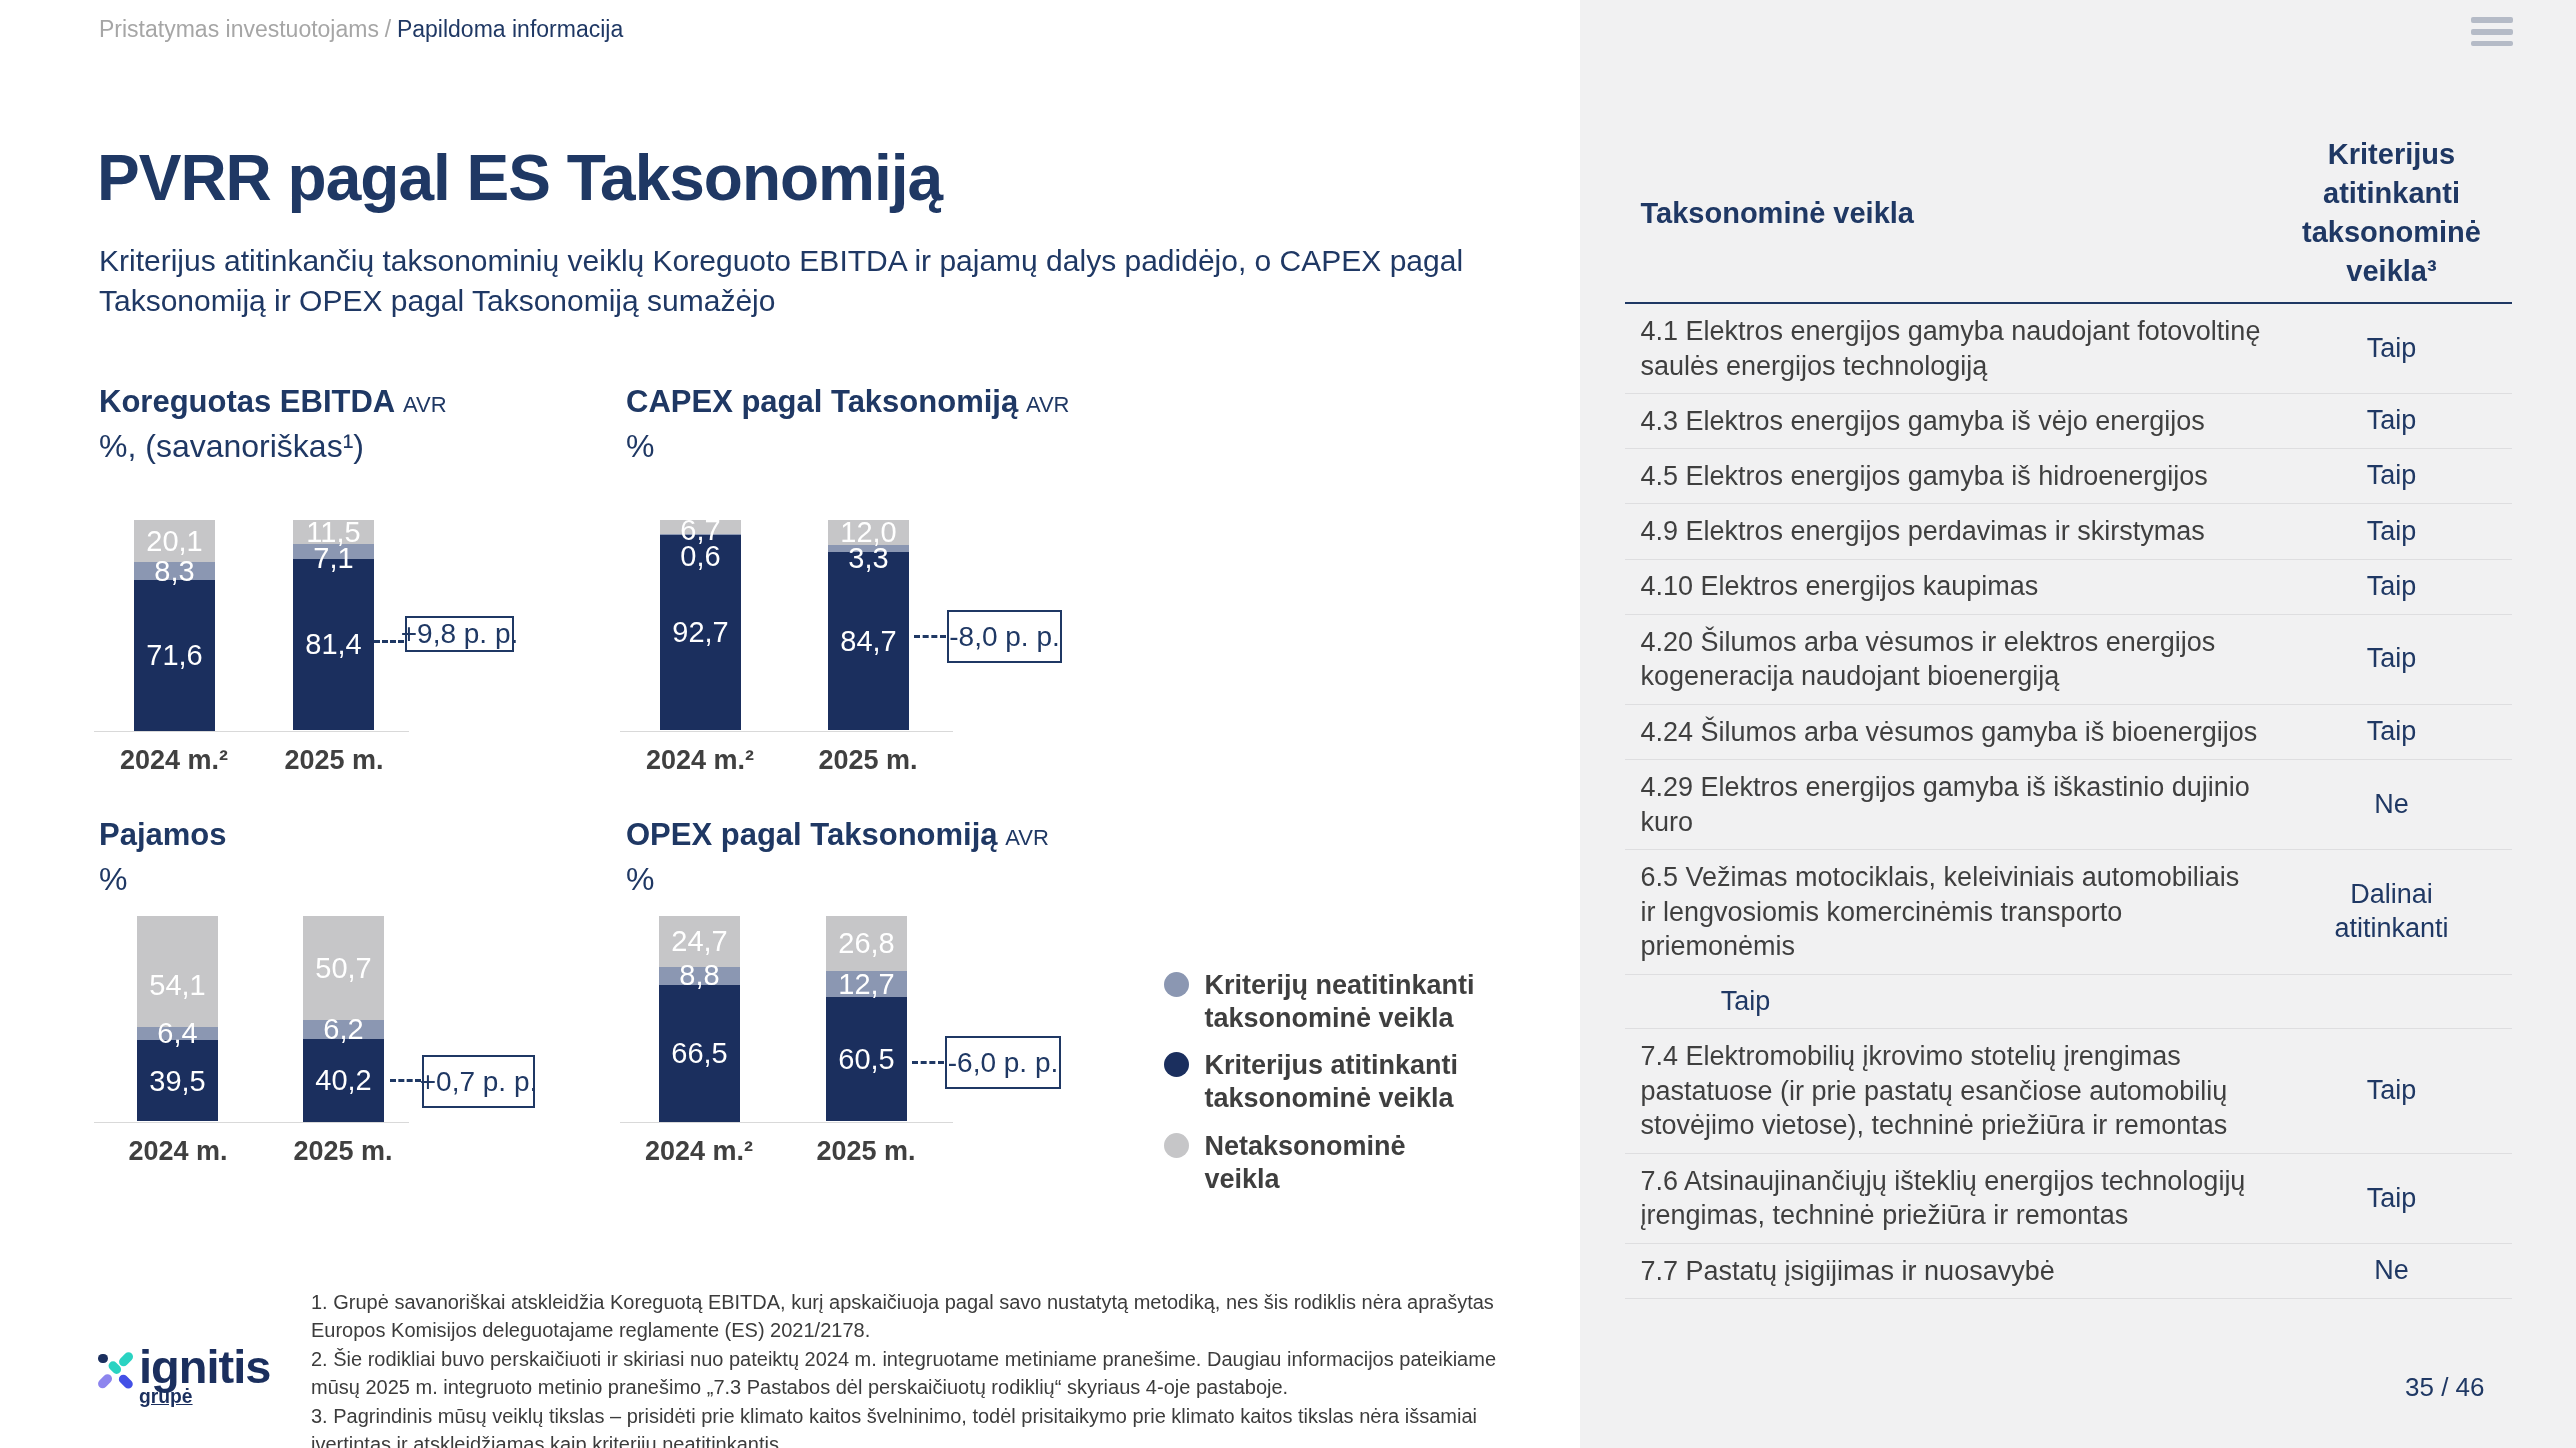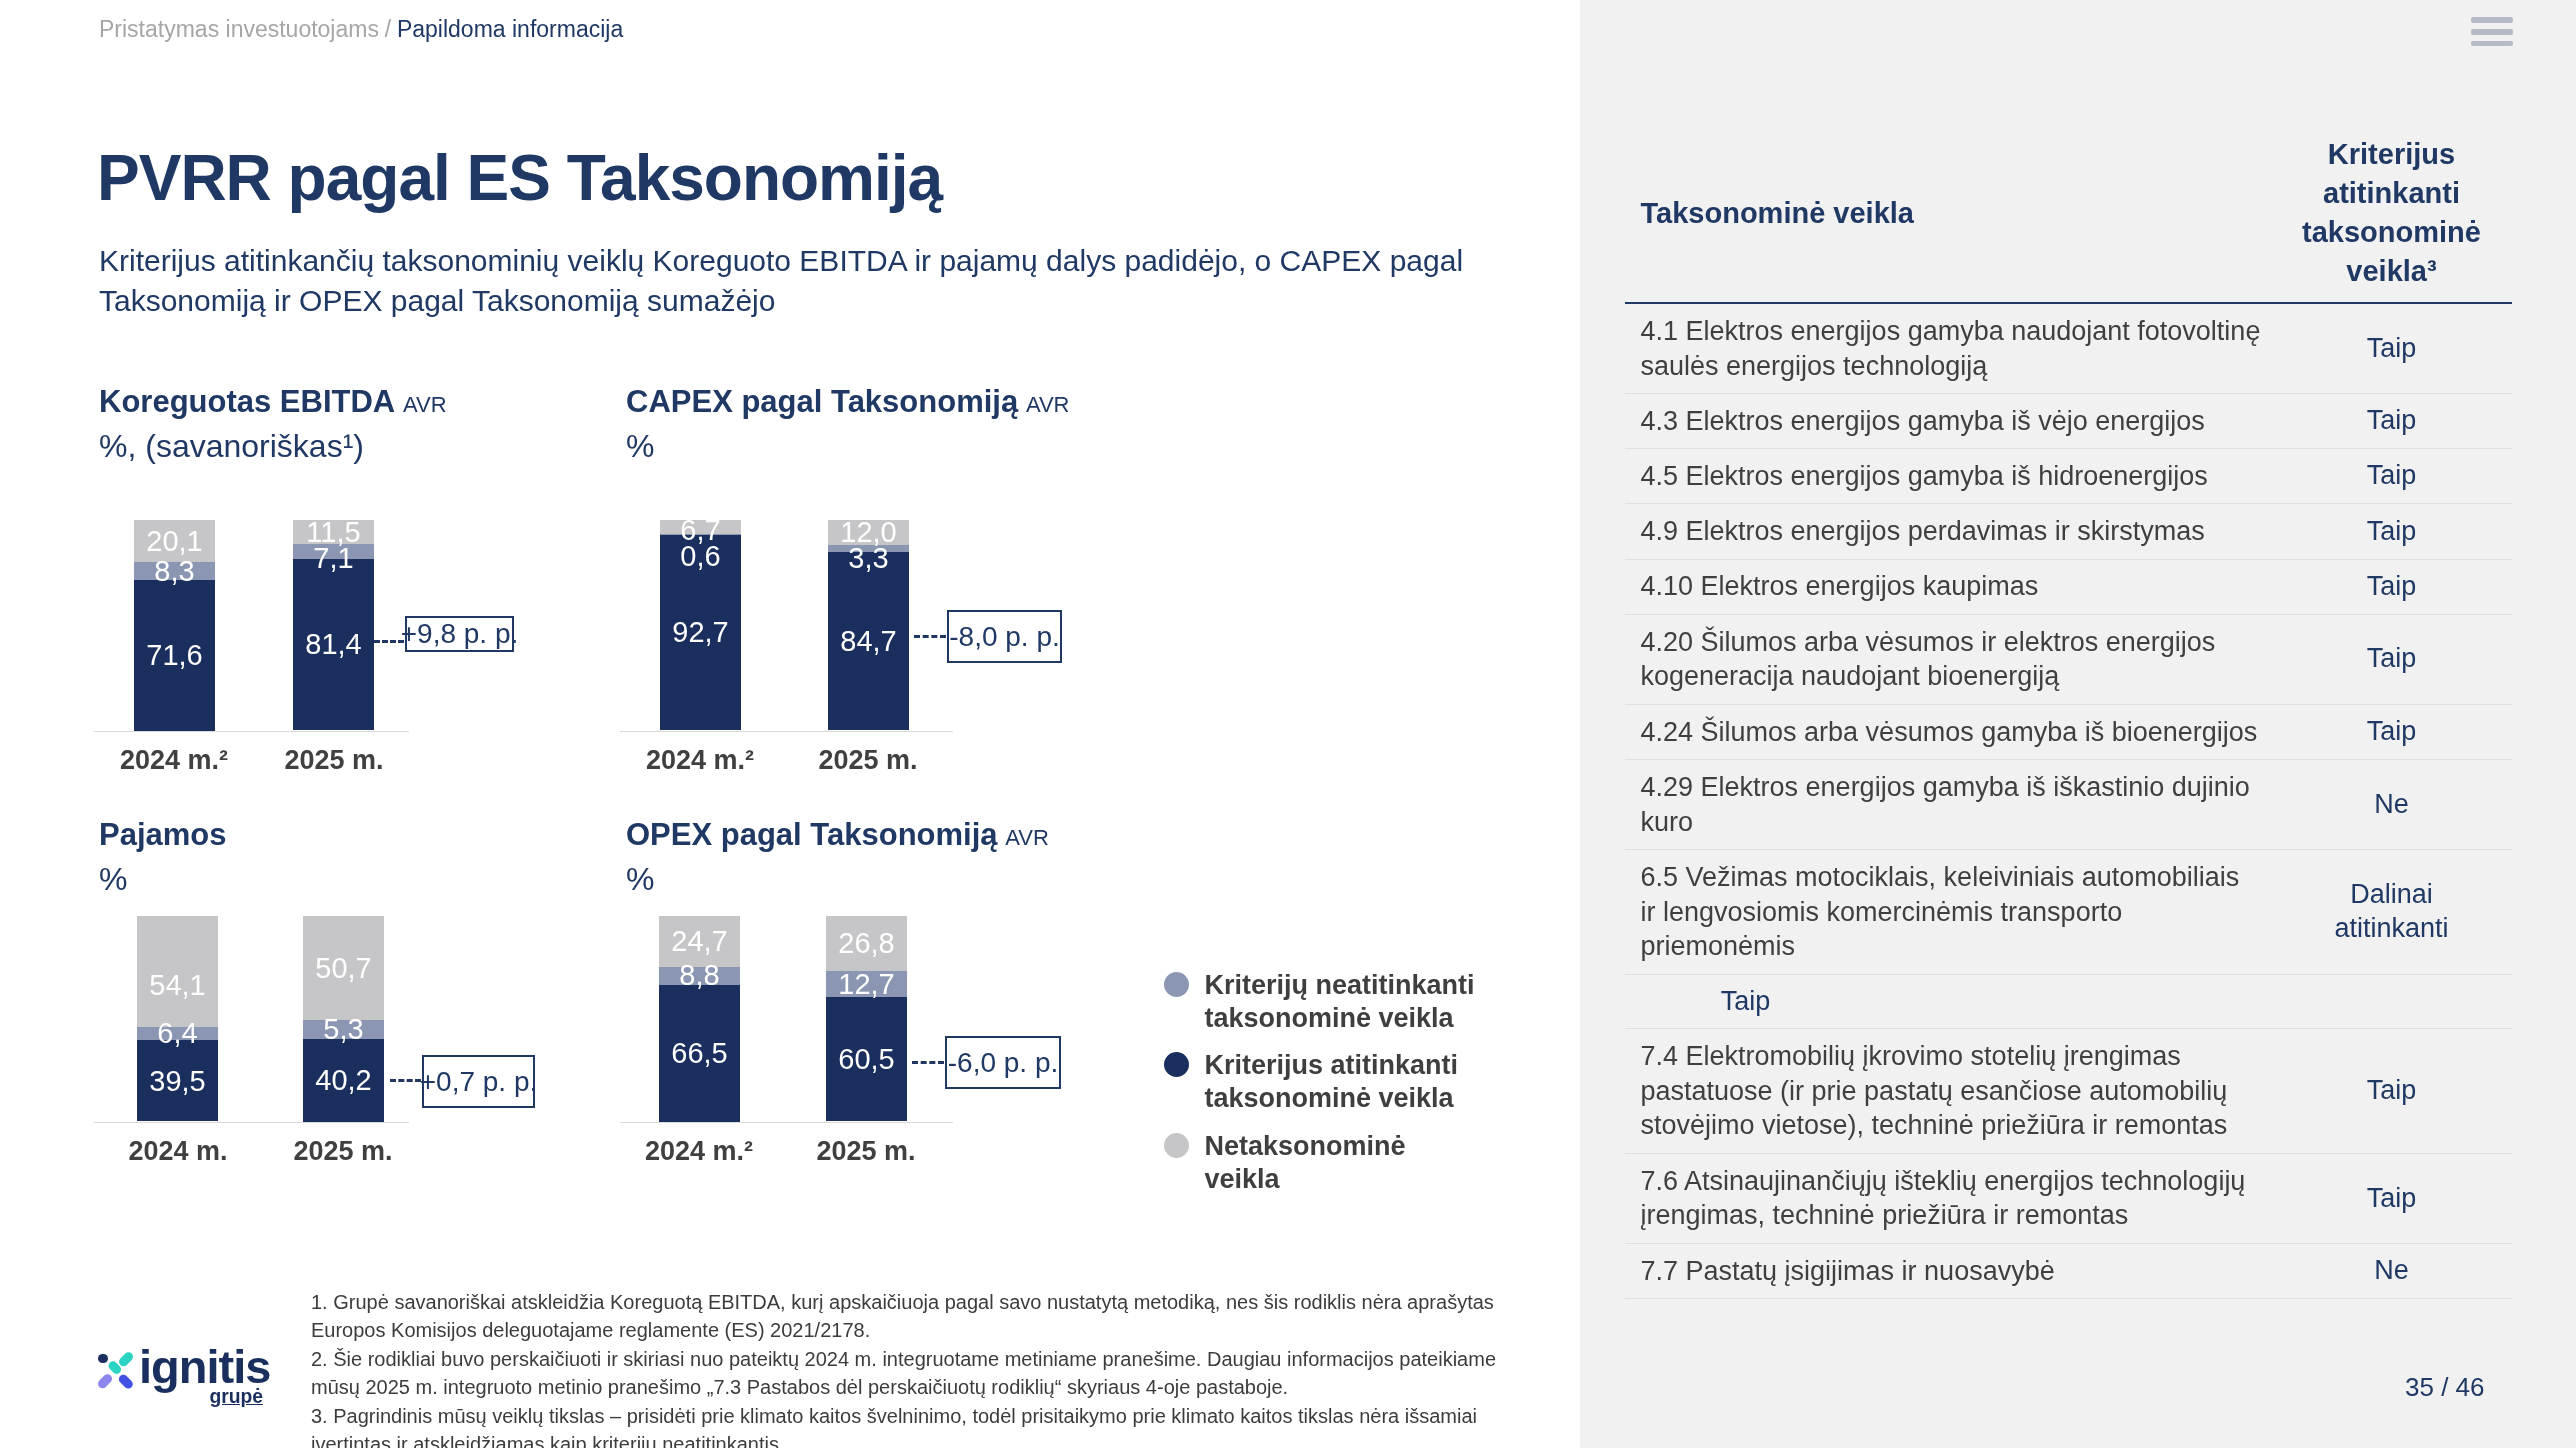--- a/index.html
+++ b/index.html
@@ -80,21 +80,21 @@
   
   .logo { position:absolute; left:97px; top:1346px; }
   .logo-mark { position:absolute; left:0; top:5.8px; width:37px; height:37px; }
   .logo-mark span { position:absolute; border-radius:5.8px; }
   .lm-dot   { left:1px;  top:1.9px;  width:9.7px; height:9.7px; border-radius:50%; background:#1b2f5e; }
   .lm-inner { left:10.6px; top:11.6px; width:13.5px; height:8.7px; background:#2ad3c2; transform:rotate(45deg); }
   .lm-ne    { left:21px; top:2.9px;  width:15.5px; height:8.7px; background:#2ad3c2; transform:rotate(-45deg); }
   .lm-sw    { left:0px;  top:25px; width:15.5px; height:8.7px; background:#8d85ee; transform:rotate(-45deg); }
   .lm-se    { left:21px; top:25px; width:15.5px; height:8.7px; background:#4350e6; transform:rotate(45deg); }
   .logo-text { margin-left:42px; font-size:47px; font-weight:bold; color:#1b2f5e; letter-spacing:-1px; line-height:42px; }
-  .logo-sub { margin-left:42px; display:block; text-align:right; width:124px; font-size:19.3px; font-weight:bold; color:#1b2f5e; margin-top:-1.9px;text-decoration:underline; }
+  .logo-sub { margin-left:42px; display:block; text-align:left; width:124px; font-size:19.3px; font-weight:bold; color:#1b2f5e; margin-top:-1.9px;text-decoration:underline; }
 
   
   .page-number { position:absolute; left:2405px; top:1372px; font-size:26px; color:#1f3864; }
 
   
   .taxo-table { position:absolute; left:1625px; top:124px; width:887px; }
   .thead { display:flex; align-items:center; min-height:180px; border-bottom:2.9px solid #1f3864; }
   .th-activity { flex:1; padding-left:15.5px; font-size:29px; font-weight:bold; color:#1f3864; }
   .th-status { width:241px; text-align:center; font-size:29px; font-weight:bold; color:#1f3864; line-height:1.35; padding:0 19.3px; }
   .trow { display:flex; border-bottom:1.9px solid #dedee0; padding:9.7px 0; }
@@ -187,21 +187,21 @@
         <span class="seg-label" style="top: 55px;">54,1</span>
         <span class="seg-label" style="top: 103px;">6,4</span>
         <span class="seg-label" style="top: 151px;">39,5</span>
       </div>
       <div class="xlabel xl0">2024 m.</div>
       <div class="bar bar1" style="height: 206px;">
         <div class="seg" style="height: 104px; background: rgb(198, 198, 200);"></div>
         <div class="seg" style="height: 19px; background: rgb(139, 151, 178);"></div>
         <div class="seg" style="height: 83px; background: rgb(27, 47, 94);"></div>
         <span class="seg-label" style="top: 38px;">50,7</span>
-        <span class="seg-label" style="top: 99px;">5,3</span>
+        <span class="seg-label" style="top: 99px;">6,2</span>
         <span class="seg-label" style="top: 150px;">40,2</span>
       </div>
       <div class="xlabel xl1">2025 m.</div>
     </div>
   <div class="plot" id="plot3">
       <div class="bar bar0" style="height: 206px;">
         <div class="seg" style="height: 51px; background: rgb(198, 198, 200);"></div>
         <div class="seg" style="height: 18px; background: rgb(139, 151, 178);"></div>
         <div class="seg" style="height: 137px; background: rgb(27, 47, 94);"></div>
         <span class="seg-label" style="top: 11px;">24,7</span>

